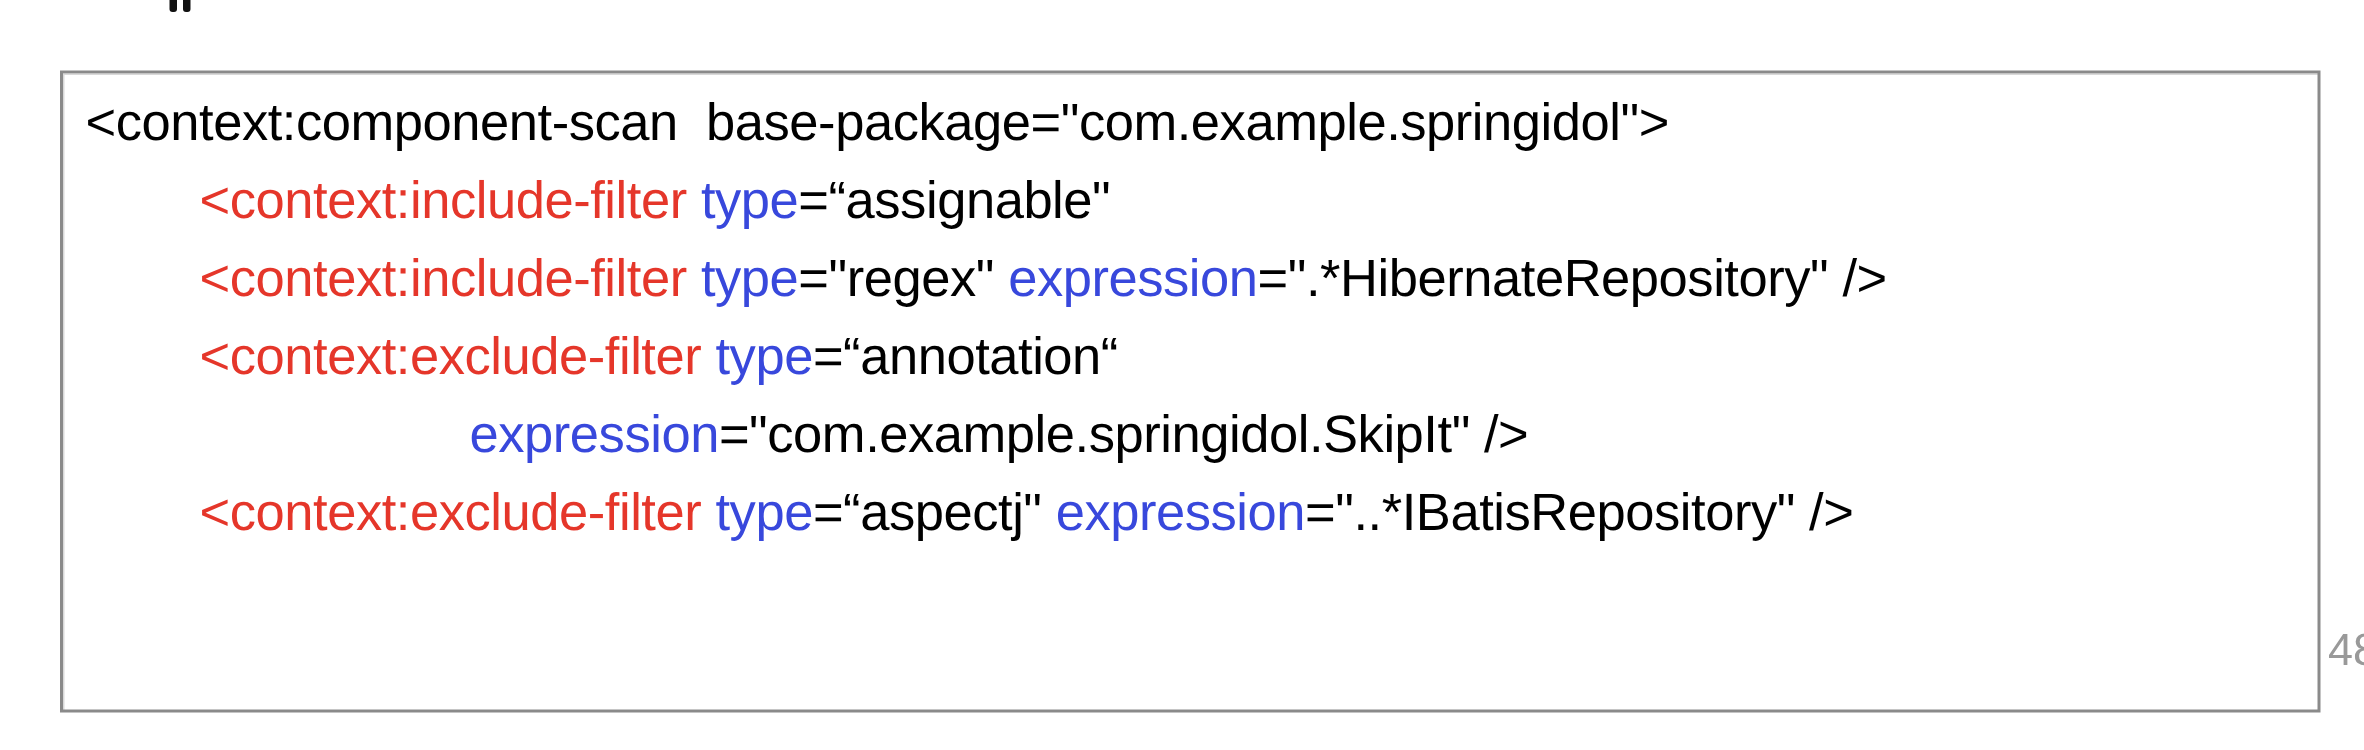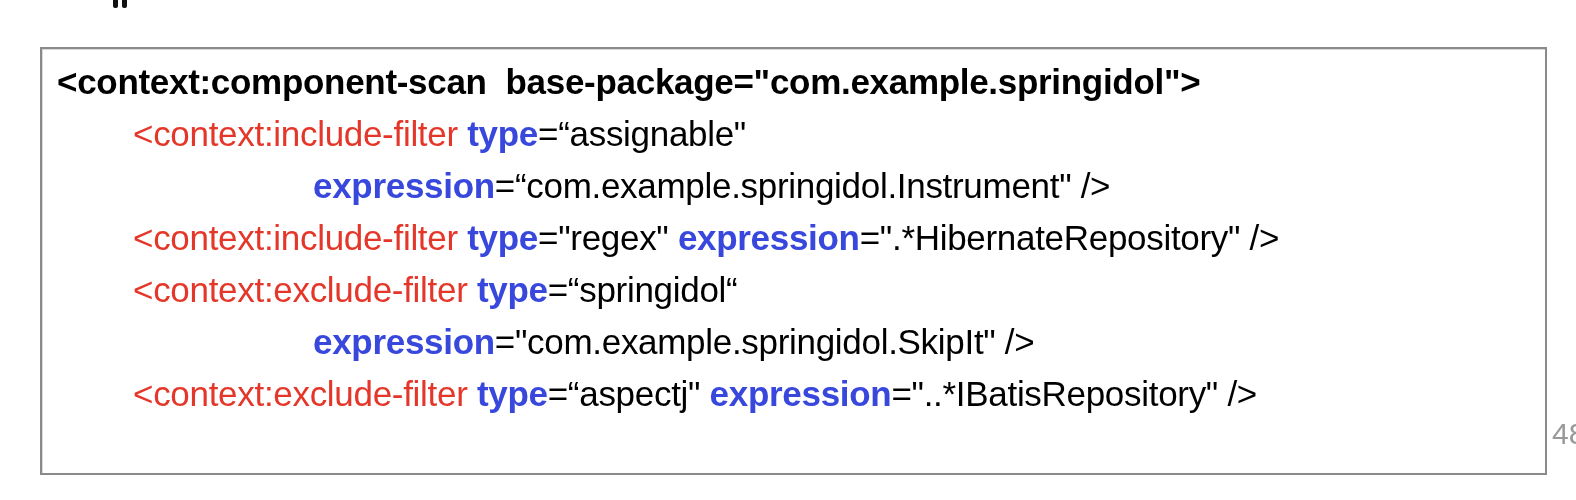--- a/index.html
+++ b/index.html
@@ -49,32 +49,32 @@
     overflow: hidden;
   }
 
   .code-line {
     font-size: 35px;
     line-height: 52px;
     color: #000000;
     white-space: pre;
     letter-spacing: -0.3px;
   }
-  .indent-0 { padding-left: 0; font-weight: bold; }
+  .indent-0 { padding-left: 0; }
   .indent-1 { padding-left: 76px; }
   .indent-2 { padding-left: 256px; }
 
   .plain { color: #000000; }
   .tag {
     color: var(--tag-red, #e5362a);
     font-weight: normal;
   }
   .attr {
     color: var(--attr-blue, #3848dc);
-    font-weight: bold;
+    font-weight: normal;
   }
 
   .page-number {
     position: absolute;
     left: 1552px;
     top: 417px;
     font-size: 30px;
     line-height: 34px;
     color: var(--page-gray, #999999);
   }
@@ -84,21 +84,20 @@
 
 <div class="top-fragment">
   <div class="mark m1"></div>
   <div class="mark m2"></div>
 </div>
 
 <div class="code-box">
   <div>
       <div class="code-line indent-0"><span class="plain">&lt;context:component-scan  base-package="com.example.springidol"&gt;</span></div>
       <div class="code-line indent-1"><span class="tag">&lt;context:include-filter</span><span class="plain"> </span><span class="attr">type</span><span class="plain">=“assignable"</span></div>
-      <div class="code-line indent-2"><span class="attr">expression</span><span class="plain">=“com.example.springidol.Instrument" /&gt;</span></div>
       <div class="code-line indent-1"><span class="tag">&lt;context:include-filter</span><span class="plain"> </span><span class="attr">type</span><span class="plain">="regex" </span><span class="attr">expression</span><span class="plain">=".*HibernateRepository" /&gt;</span></div>
-      <div class="code-line indent-1"><span class="tag">&lt;context:exclude-filter</span><span class="plain"> </span><span class="attr">type</span><span class="plain">=“springidol“</span></div>
+      <div class="code-line indent-1"><span class="tag">&lt;context:exclude-filter</span><span class="plain"> </span><span class="attr">type</span><span class="plain">=“annotation“</span></div>
       <div class="code-line indent-2"><span class="attr">expression</span><span class="plain">="com.example.springidol.SkipIt" /&gt;</span></div>
       <div class="code-line indent-1"><span class="tag">&lt;context:exclude-filter</span><span class="plain"> </span><span class="attr">type</span><span class="plain">=“aspectj" </span><span class="attr">expression</span><span class="plain">="..*IBatisRepository" /&gt;</span></div>
     </div>
 </div>
 
 <div class="page-number">48</div>
 
 </body></html>

